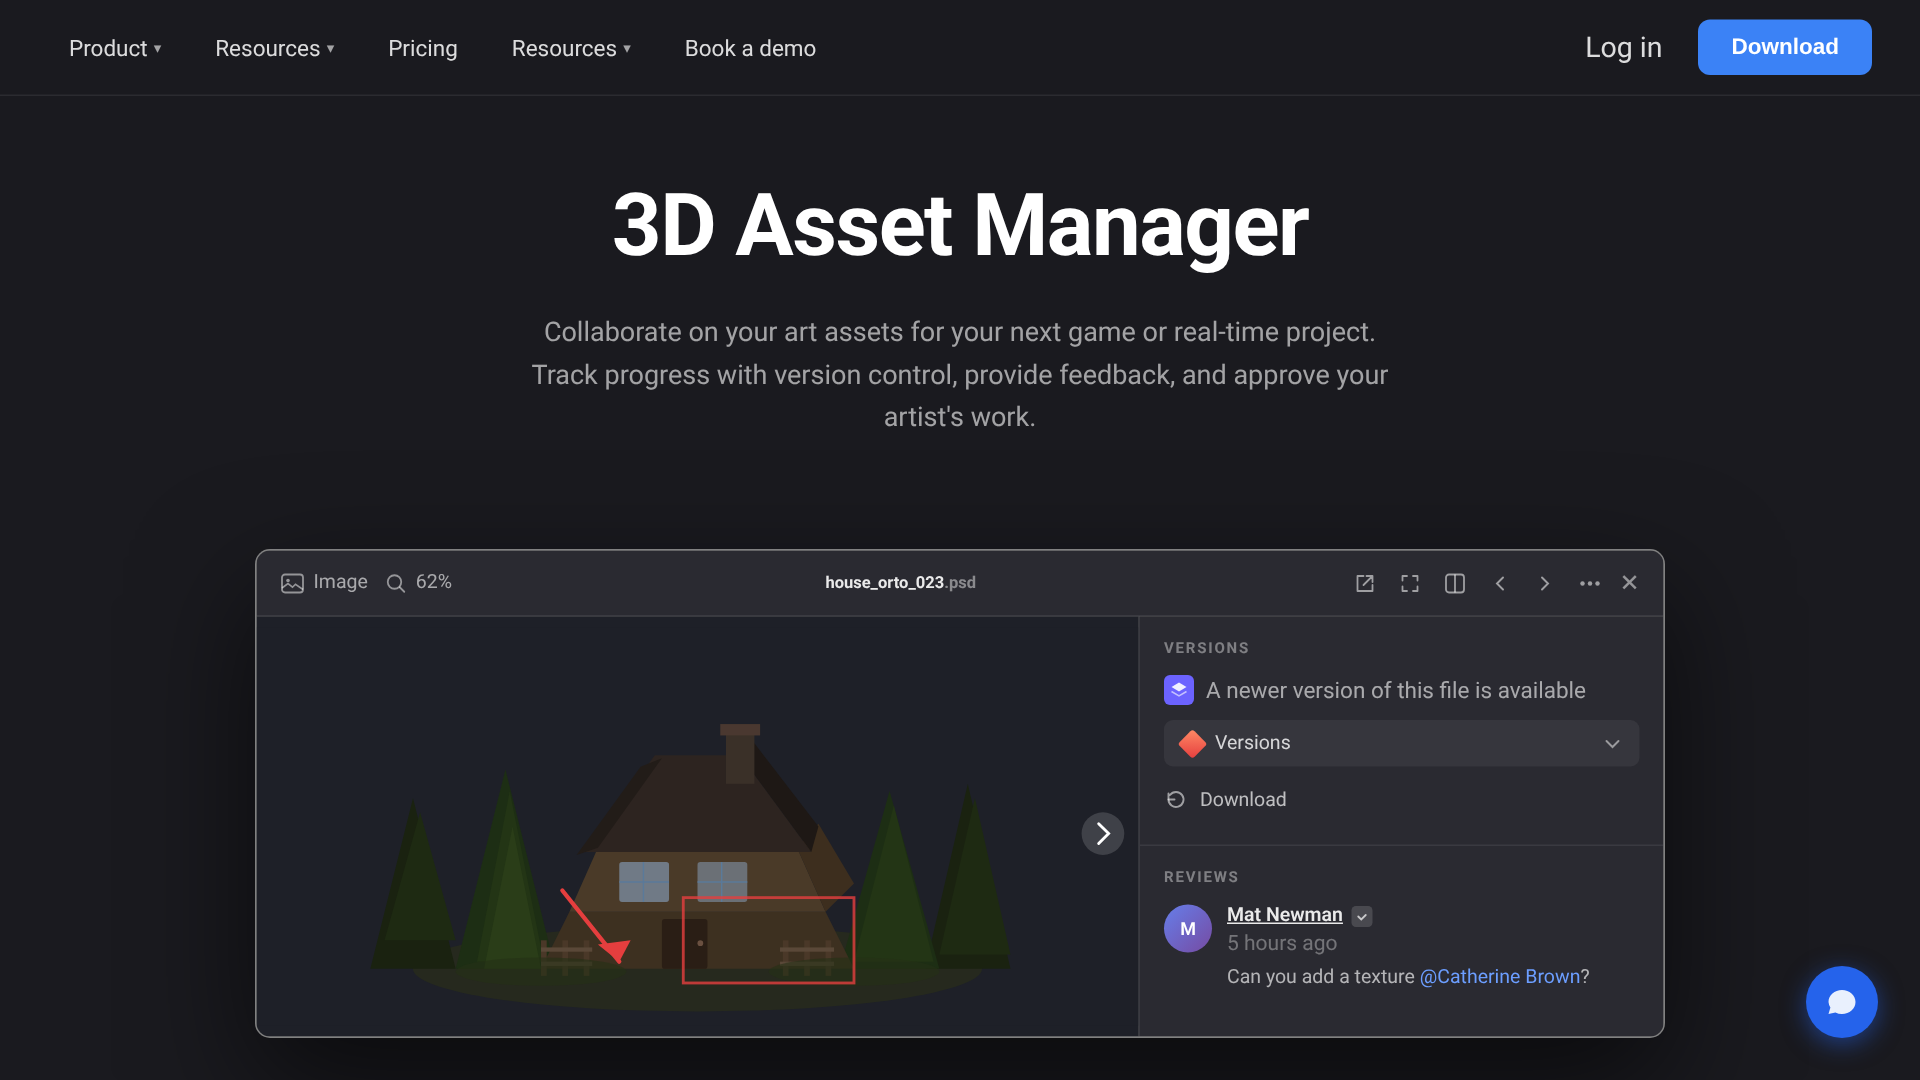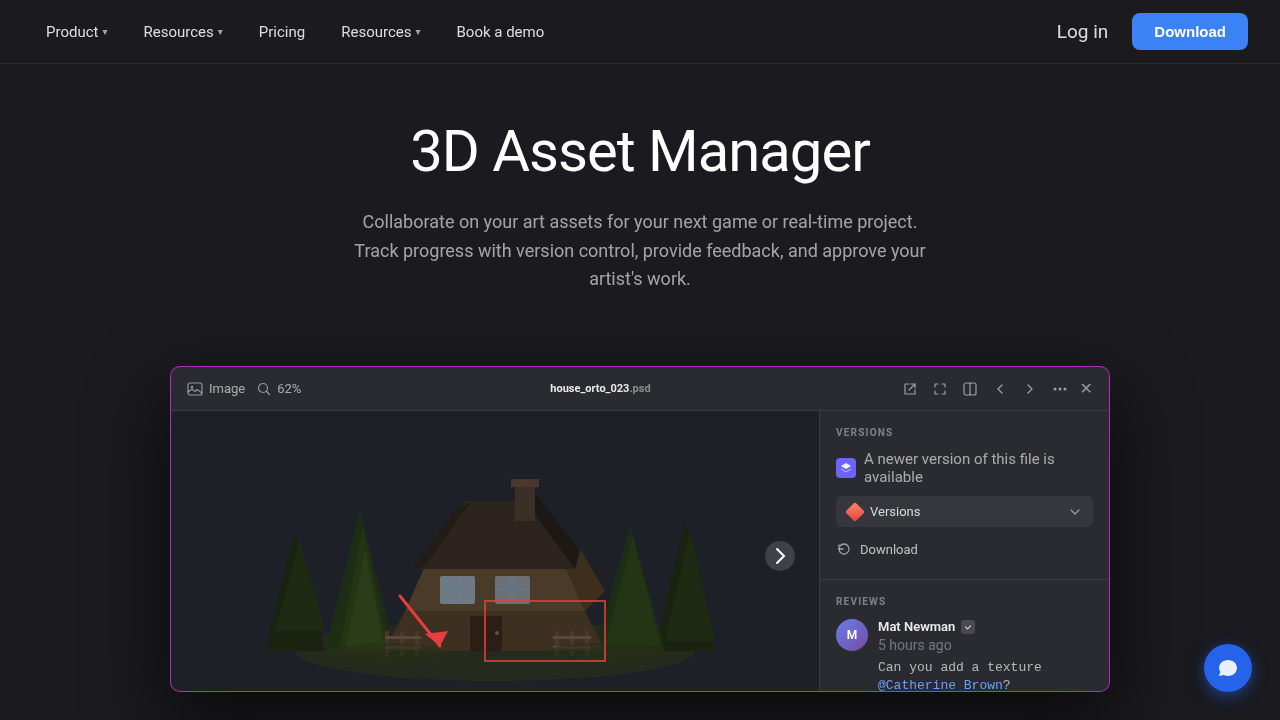--- a/index.html
+++ b/index.html
@@ -87,21 +87,21 @@
     .hero {
       display: flex;
       flex-direction: column;
       align-items: center;
       padding-top: 56px;
       padding-bottom: 40px;
       text-align: center;
     }
     .hero-title {
       font-size: 58px;
-      font-weight: 400;
+      font-weight: 700;
       line-height: 1.1;
       color: #ffffff;
       margin-bottom: 24px;
       letter-spacing: -1px;
     }
     .hero-subtitle {
       font-size: 18px;
       color: rgba(255,255,255,0.6);
       line-height: 1.6;
       max-width: 600px;
@@ -109,21 +109,21 @@
 
     
     .app-window-wrapper {
       display: flex;
       justify-content: center;
       padding: 0 20px;
       margin-top: 32px;
     }
     .app-window {
       width: 940px;
-      background: #a21caf;
+      background: #737373;
       border-radius: 10px;
       overflow: hidden;
       border: 1px solid rgba(255,255,255,0.1);
       box-shadow: 0 30px 80px rgba(0,0,0,0.6);
     }
 
     
     .window-toolbar {
       display: flex;
       align-items: center;
@@ -192,21 +192,21 @@
     
     .house-scene {
       width: 100%;
       height: 100%;
       position: absolute;
       top: 0; left: 0;
     }
 
     
     .side-panel {
-      width: 290px;
+      width: 350px;
       background: #2a2a31;
       border-left: 1px solid rgba(255,255,255,0.08);
       display: flex;
       flex-direction: column;
       overflow-y: auto;
     }
 
     
     .panel-section {
       padding: 16px;
@@ -293,41 +293,41 @@
     .review-header {
       display: flex;
       align-items: center;
       gap: 6px;
       margin-bottom: 3px;
     }
     .reviewer-name {
       font-size: 13px;
       font-weight: 600;
       color: rgba(255,255,255,0.9);
+      text-decoration: underline;
     }
     .reviewer-badge {
       width: 14px;
       height: 14px;
       background: rgba(255,255,255,0.15);
       border-radius: 3px;
       display: flex;
       align-items: center;
       justify-content: center;
       font-size: 8px;
     }
     .review-time {
       font-size: 14px;
       color: rgba(255,255,255,0.35);
       margin-bottom: 6px;
     }
     .review-text {
       font-size: 13px;
       color: rgba(255,255,255,0.65);
       line-height: 1.4;
-      font-family: Liberation Mono, monospace;
     }
     .review-text .mention {
       color: #6c9eff;
     }
 
     
     .chat-bubble {
       position: fixed;
       bottom: 28px;
       right: 28px;

